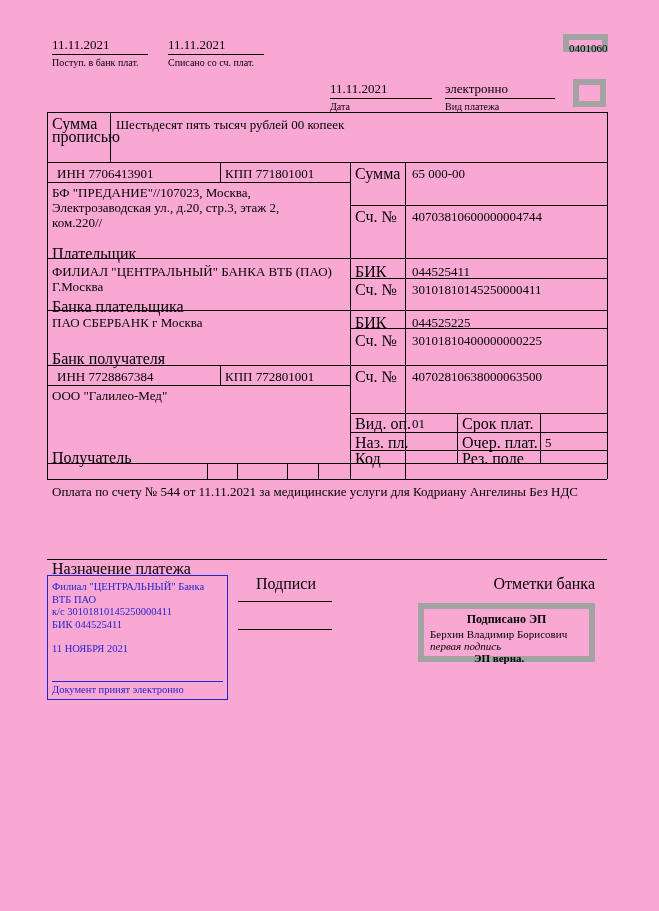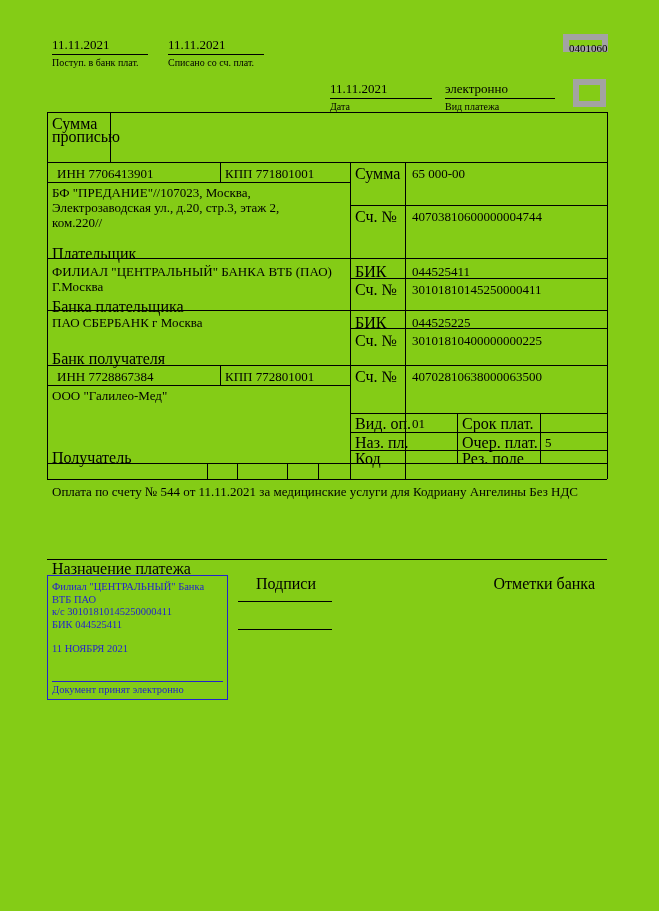--- a/index.html
+++ b/index.html
@@ -1,17 +1,17 @@
 <!DOCTYPE html>
 <html><head>
 <meta charset="utf-8">
 <style>
   * { margin:0; padding:0; box-sizing:border-box; }
   body { background:#ffffff; }
-  .page { position:relative; width:659px; height:911px; background:#84cc16; color:#000;
+  .page { position:relative; width:659px; height:911px; background:#f9a8d4; color:#000;
           font-family:"Liberation Serif", serif; overflow:hidden; }
   .abs  { position:absolute; }
   .hl   { position:absolute; height:1px; background:#000; }
   .vl   { position:absolute; width:1px;  background:#000; }
   .val  { font-size:13px; line-height:15px; }
   .lbl  { font-size:16px; line-height:13px; }
   .tiny { font-size:10px; line-height:11px; }
   .title{ font-family:"Liberation Sans", sans-serif; font-weight:bold; font-size:13px; line-height:15px; }
   .uline{ border-bottom:1px solid #000; padding-bottom:2px; }
   .box  { position:absolute; border:6px solid #a3a3a3; }
@@ -28,20 +28,21 @@
   <div class="abs tiny" style="left:168px;top:57px">Списано со сч. плат.</div>
   <div class="box" style="left:563px;top:34px;width:45px;height:18px;text-align:center;font-size:11px;line-height:16px">0401060</div>
 
   <div class="abs val uline" style="left:330px;top:81px;width:102px">11.11.2021</div>
   <div class="abs tiny" style="left:330px;top:101px">Дата</div>
   <div class="abs val uline" style="left:445px;top:81px;width:110px">электронно</div>
   <div class="abs tiny" style="left:445px;top:101px">Вид платежа</div>
   <div class="box" style="left:573px;top:79px;width:33px;height:28px"></div>
 
   <div class="abs lbl" style="left:52px;top:117px;width:56px">Сумма прописью</div>
+  <div class="abs val" style="left:116px;top:117px;width:480px">Шестьдесят пять тысяч рублей 00 копеек</div>
 
   <div class="hl" style="left:47px;top:112px;width:560px"></div>
   <div class="hl" style="left:47px;top:162px;width:560px"></div>
   <div class="hl" style="left:47px;top:182px;width:303px"></div>
   <div class="hl" style="left:350px;top:205px;width:257px"></div>
   <div class="hl" style="left:47px;top:258px;width:560px"></div>
   <div class="hl" style="left:350px;top:278px;width:257px"></div>
   <div class="hl" style="left:47px;top:310px;width:560px"></div>
   <div class="hl" style="left:350px;top:328px;width:257px"></div>
   <div class="hl" style="left:47px;top:365px;width:560px"></div>
@@ -118,14 +119,20 @@
     <div>ВТБ ПАО</div>
     <div>к/с 30101810145250000411</div>
     <div>БИК 044525411</div>
     <div style="margin-top:12px">11 НОЯБРЯ 2021</div>
     <div class="stamp-blue-border" style="position: absolute; left: 4px; right: 4px; bottom: 3px; border-top: 1px solid rgb(36, 36, 204); padding-top: 2px; border-right-color: rgb(36, 36, 204); border-bottom-color: rgb(36, 36, 204); border-left-color: rgb(36, 36, 204);">Документ принят электронно</div>
   </div>
 
   <div class="hl" style="left:238px;top:601px;width:94px"></div>
   <div class="hl" style="left:238px;top:629px;width:94px"></div>
 
+  <div class="box" style="left:418px;top:603px;width:177px;height:59px;font-size:11px;line-height:12px">
+    <div style="text-align:center;font-weight:bold;font-size:12px;margin-top:4px">Подписано ЭП</div>
+    <div style="margin:3px 0 0 6px">Берхин Владимир Борисович</div>
+    <div style="margin-left:6px;font-style:italic">первая подпись</div>
+    <div style="margin-left:50px;font-weight:bold">ЭП верна.</div>
+  </div>
 
 </div>
 
 </body></html>

